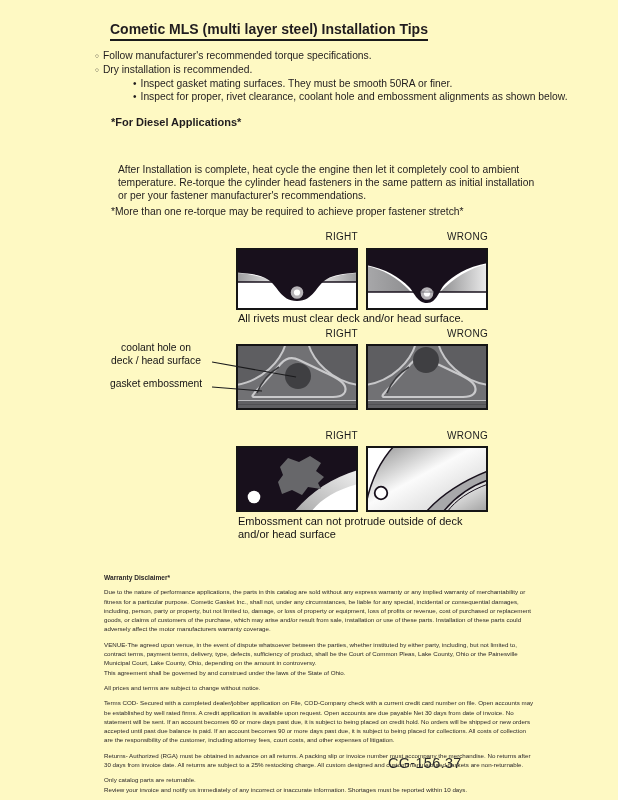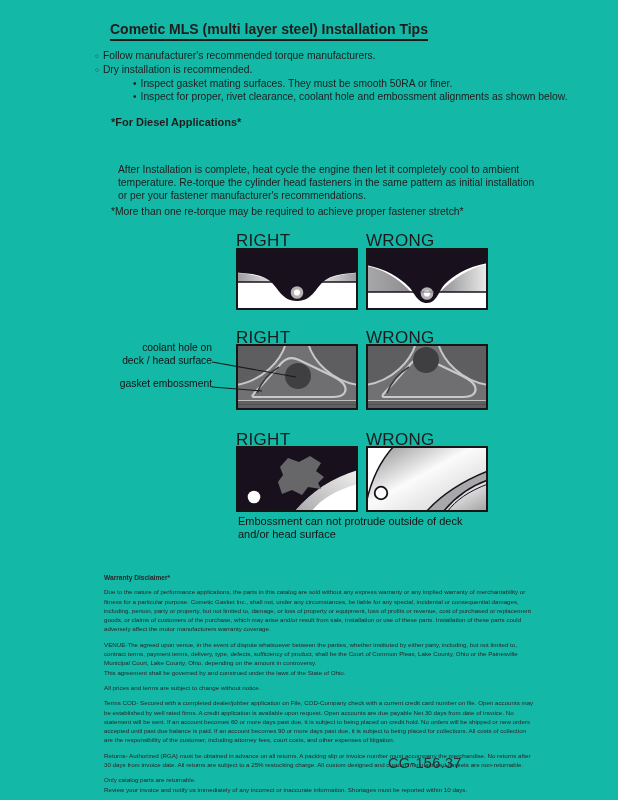--- a/index.html
+++ b/index.html
@@ -1,56 +1,56 @@
 <!DOCTYPE html>
 <html><head>
 <meta charset="utf-8">
 <style>
   html,body{margin:0;padding:0;background:#e8e8e8;}
   .page{
-    position:relative;width:618px;height:800px;background:#14b8a6;
+    position:relative;width:618px;height:800px;background:#fef9c3;
     font-family:"Liberation Sans","DejaVu Sans",sans-serif;color:#201c1e;
     overflow:hidden;margin:0 auto;
   }
   .abs{position:absolute;}
   .title{
     left:110px;top:21px;font-size:14px;font-weight:bold;
     border-bottom:2px solid #1a1a1a;padding-bottom:2px;white-space:nowrap;
   }
   .tips{left:95px;top:49px;font-size:10.3px;line-height:13px;}
   .bullet-row{display:flex;align-items:baseline;white-space:nowrap;}
   .b1::before{content:"○";font-size:6.5px;margin-right:4px;position:relative;top:-1.5px;}
   .b2::before{content:"•";font-size:10px;margin-right:4px;}
   .sub{margin-left:38px;}
   .diesel-h{left:111px;top:116px;font-size:11px;font-weight:bold;white-space:nowrap;}
   .bodyp{font-size:10.3px;line-height:12.8px;white-space:pre-line;}
   .p1{left:111px;top:133px;width:460px;}
   .p2{left:118px;top:164px;width:460px;}
   .note{left:111px;top:206px;width:460px;}
-  .dg-head{font-size:17px;letter-spacing:0.3px;color:#1b1b1d;text-align:left;width:122px;}
+  .dg-head{font-size:10px;letter-spacing:0.3px;color:#1b1b1d;text-align:right;width:122px;}
   .dg-box{width:122px;border:none;}
   .dg-box svg{display:block;}
   .caption{font-size:11px;line-height:12.5px;white-space:pre-line;color:#141214;}
-  .lbl{font-size:10.3px;line-height:12.5px;text-align:right;width:112px;white-space:pre-line;color:#141214;}
+  .lbl{font-size:10.3px;line-height:12.5px;text-align:center;width:112px;white-space:pre-line;color:#141214;}
   .legal{left:104px;top:573px;width:512px;font-size:6.2px;line-height:9.3px;color:#2a2628;}
   .legal .lp{white-space:pre-line;margin:0 0 6px 0;}
   .legal .lh{font-weight:bold;font-size:6.6px;margin:0 0 5px 0;}
   .footer-code{left:388px;top:755px;font-size:14.5px;color:#2b2b2d;letter-spacing:0.3px;}
 </style>
 </head>
 <body>
 
 <div class="page">
 
   <div class="abs title">Cometic MLS (multi layer steel) Installation Tips</div>
 
   <div class="abs tips">
     <div class="bullet-row">
         <span class="b1"></span>
-        <span>Follow manufacturer's recommended torque manufacturers.</span>
+        <span>Follow manufacturer's recommended torque specifications.</span>
       </div>
     <div class="bullet-row">
         <span class="b1"></span>
         <span>Dry installation is recommended.</span>
       </div>
     <div class="bullet-row sub">
         <span class="b2"></span>
         <span>Inspect gasket mating surfaces.  They must be smooth 50RA or finer.</span>
       </div>
     <div class="bullet-row sub">
@@ -108,20 +108,21 @@
       <path d="M122,16 C103,20 88,30 74,44 L122,44 Z" fill="url(#w4)"></path>
       <line x1="0" y1="44" x2="122" y2="44" stroke="#18101c" stroke-width="1.6"></line>
       <path d="M0,0 H122 V15 C100,19 87,28 79,36 C73,42 71,55 61,55 C51,55 48,44 43,39 C33,29 20,21 0,17 Z" fill="#18101c"></path>
       <circle cx="61" cy="45.5" r="7" fill="#b5b2b6" stroke="#18101c" stroke-width="1.4"></circle>
       <circle cx="61" cy="45.5" r="3.1" fill="#ffffff"></circle>
       <line x1="54" y1="44" x2="68" y2="44" stroke="#77747a" stroke-width="1"></line>
       <rect x="1" y="1" width="120" height="60" fill="none" stroke="#151515" stroke-width="2"></rect>
     </svg>
   </div>
 
+  <div class="abs caption" style="left:238px;top:312px;">All rivets must clear deck and/or head surface.</div>
 
   <div class="abs dg-head" style="left:236px;top:328px;">RIGHT</div>
   <div class="abs dg-head" style="left:366px;top:328px;">WRONG</div>
 
   <div class="abs dg-box" style="left:236px;top:344px;">
     <svg width="122" height="66" viewBox="0 0 122 66">
       <rect x="0" y="0" width="122" height="66" fill="#717174"></rect>
       <rect x="0" y="56" width="122" height="10" fill="#606063"></rect>
       <line x1="0" y1="56.5" x2="122" y2="56.5" stroke="#bfbfc1" stroke-width="1.2"></line>
       <line x1="0" y1="60.5" x2="122" y2="60.5" stroke="#4c4c4f" stroke-width="0.8"></line>

